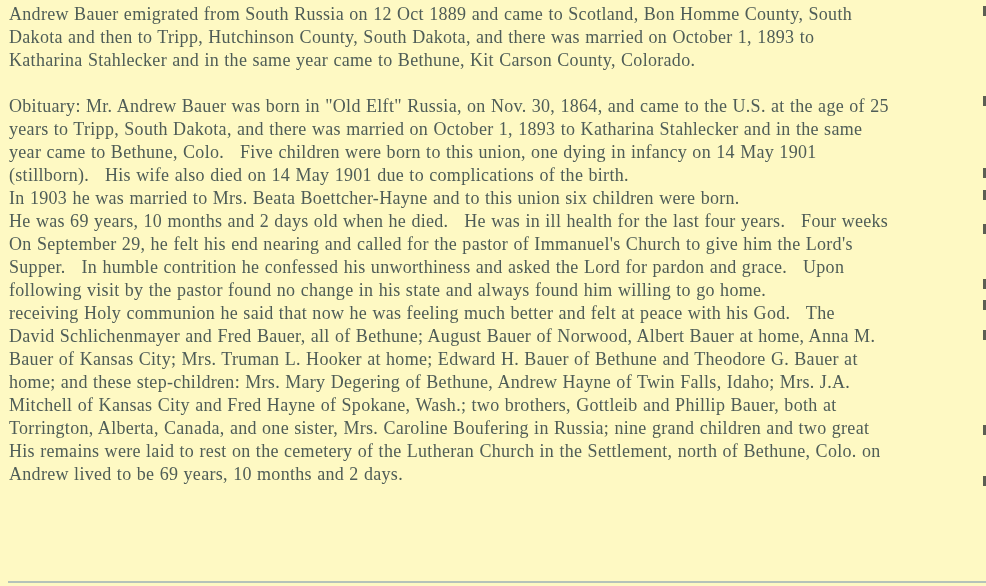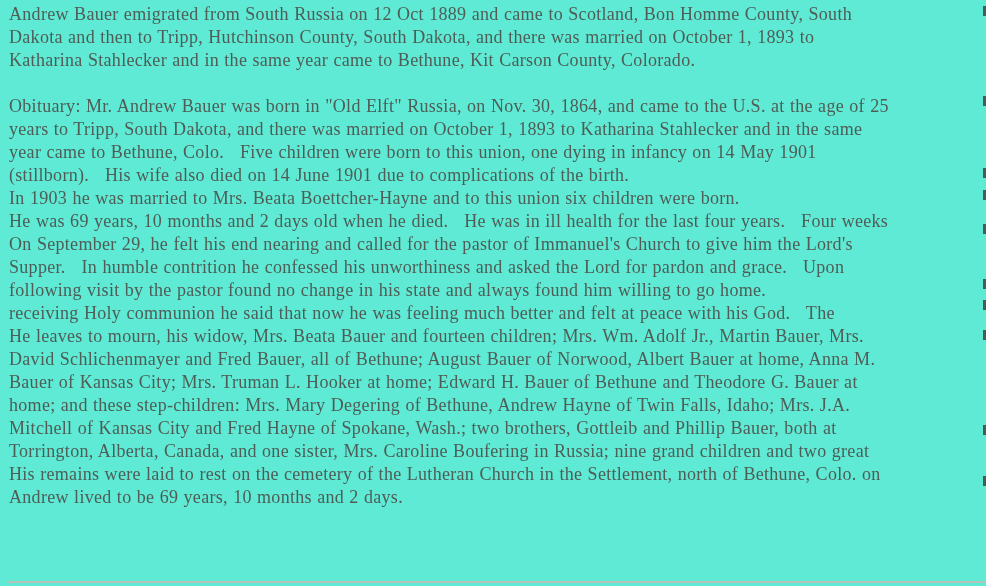--- a/index.html
+++ b/index.html
@@ -4,21 +4,21 @@
 <style>
   html, body {
     margin: 0;
     padding: 0;
     background: #ffffff;
   }
   .page {
     position: relative;
     width: 986px;
     height: 586px;
-    background: #5eead4;
+    background: #fef9c3;
     overflow: hidden;
     font-family: "Liberation Serif", "DejaVu Serif", serif;
     color: #4f5d57;
   }
   .doc {
     position: absolute;
     top: 3px;
     left: 9px;
     right: 4px;
     font-size: 18px;
@@ -67,28 +67,27 @@
   <div class="doc">
       <div class="paragraph">
         <div class="line">Andrew Bauer emigrated from South Russia on 12 Oct 1889 and came to Scotland, Bon Homme County, South</div>
         <div class="line">Dakota and then to Tripp, Hutchinson County, South Dakota, and there was married on October 1, 1893 to</div>
         <div class="line">Katharina Stahlecker and in the same year came to Bethune, Kit Carson County, Colorado.</div>
       </div>
       <div class="paragraph">
         <div class="line">Obituary: Mr. Andrew Bauer was born in "Old Elft" Russia, on Nov. 30, 1864, and came to the U.S. at the age of 25</div>
         <div class="line">years to Tripp, South Dakota, and there was married on October 1, 1893 to Katharina Stahlecker and in the same</div>
         <div class="line">year came to Bethune, Colo.   Five children were born to this union, one dying in infancy on 14 May 1901</div>
-        <div class="line">(stillborn).   His wife also died on 14 June 1901 due to complications of the birth.</div>
+        <div class="line">(stillborn).   His wife also died on 14 May 1901 due to complications of the birth.</div>
         <div class="line">In 1903 he was married to Mrs. Beata Boettcher-Hayne and to this union six children were born.</div>
         <div class="line">He was 69 years, 10 months and 2 days old when he died.   He was in ill health for the last four years.   Four weeks</div>
         <div class="line">On September 29, he felt his end nearing and called for the pastor of Immanuel's Church to give him the Lord's</div>
         <div class="line">Supper.   In humble contrition he confessed his unworthiness and asked the Lord for pardon and grace.   Upon</div>
         <div class="line">following visit by the pastor found no change in his state and always found him willing to go home.</div>
         <div class="line">receiving Holy communion he said that now he was feeling much better and felt at peace with his God.   The</div>
-        <div class="line">He leaves to mourn, his widow, Mrs. Beata Bauer and fourteen children; Mrs. Wm. Adolf Jr., Martin Bauer, Mrs.</div>
         <div class="line">David Schlichenmayer and Fred Bauer, all of Bethune; August Bauer of Norwood, Albert Bauer at home, Anna M.</div>
         <div class="line">Bauer of Kansas City; Mrs. Truman L. Hooker at home; Edward H. Bauer of Bethune and Theodore G. Bauer at</div>
         <div class="line">home; and these step-children: Mrs. Mary Degering of Bethune, Andrew Hayne of Twin Falls, Idaho; Mrs. J.A.</div>
         <div class="line">Mitchell of Kansas City and Fred Hayne of Spokane, Wash.; two brothers, Gottleib and Phillip Bauer, both at</div>
         <div class="line">Torrington, Alberta, Canada, and one sister, Mrs. Caroline Boufering in Russia; nine grand children and two great</div>
         <div class="line">His remains were laid to rest on the cemetery of the Lutheran Church in the Settlement, north of Bethune, Colo. on</div>
         <div class="line">Andrew lived to be 69 years, 10 months and 2 days.</div>
       </div>
     </div>
   <div class="edge-marks">

